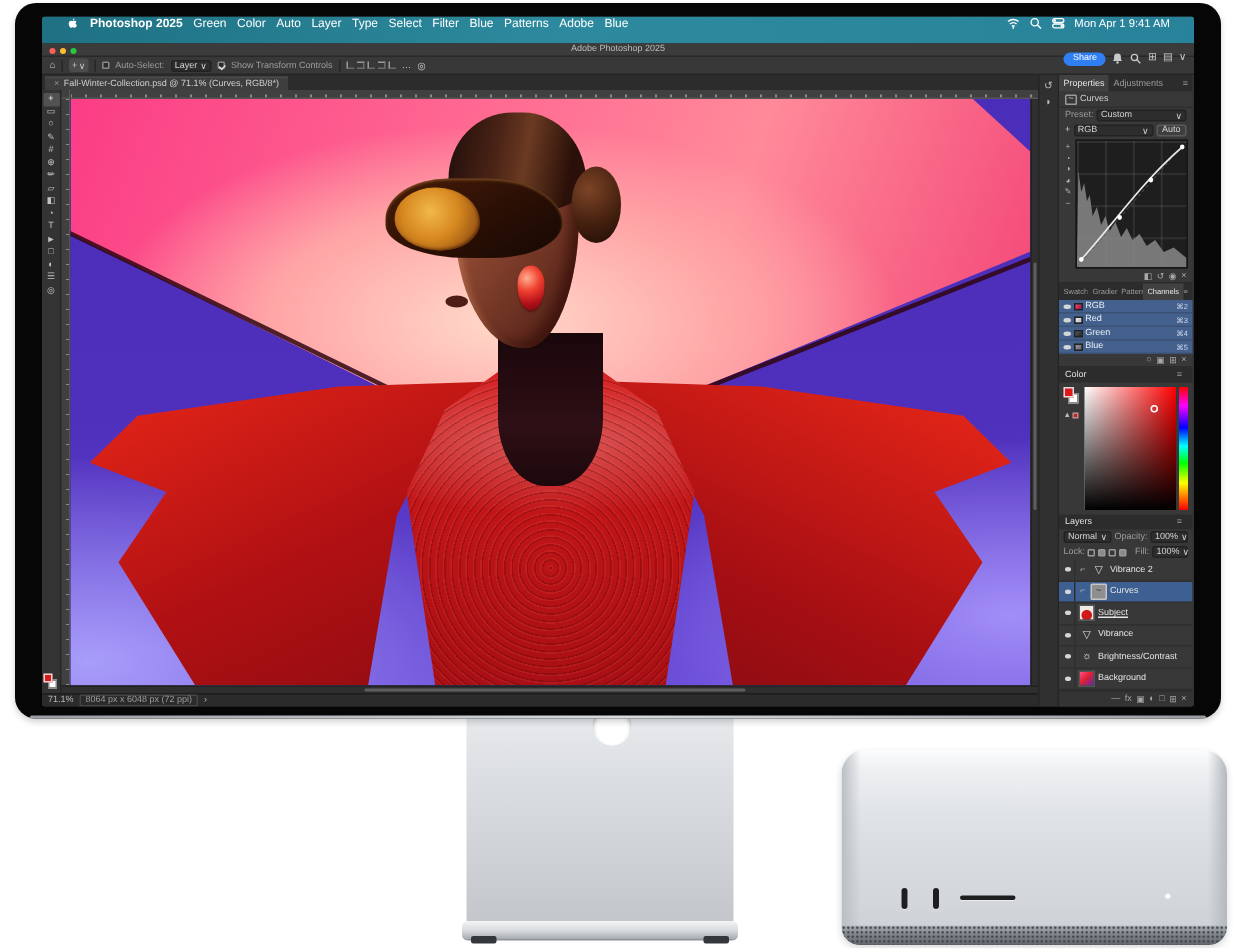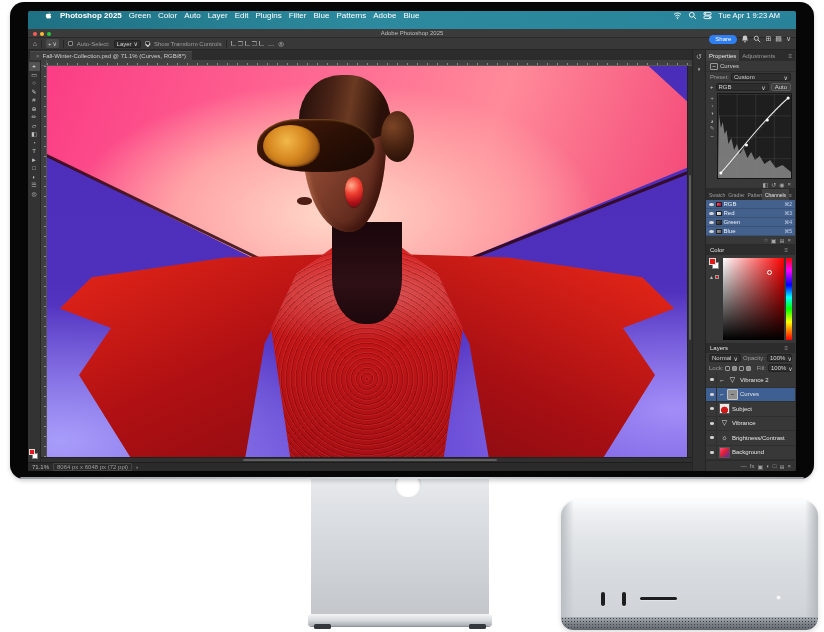--- a/index.html
+++ b/index.html
@@ -255,43 +255,43 @@
 
       <div class="menubar">
         <svg class="mb-ico" viewBox="0 0 9 9">
           <path fill="#fff" d="M6.4 4.7c0-.9.7-1.3.7-1.3s-.4-.6-1.2-.6c-.5 0-.9.3-1.2.3-.3 0-.7-.3-1.2-.3-.9 0-1.7.8-1.7 2 0 1.3.9 2.7 1.6 2.7.4 0 .6-.3 1.2-.3s.8.3 1.2.3c.7 0 1.4-1.2 1.5-1.8-.6-.2-.9-.6-.9-1zM5.3 2.3c.3-.4.3-.9.3-.9s-.5.1-.8.4c-.3.3-.3.9-.3.9s.5 0 .8-.4z"></path>
         </svg>
         <span class="mi b">Photoshop 2025</span>
         <span class="mi">Green</span>
         <span class="mi">Color</span>
         <span class="mi">Auto</span>
         <span class="mi">Layer</span>
-        <span class="mi">Edit</span>
-        <span class="mi">Plugins</span>
+        <span class="mi">Type</span>
+        <span class="mi">Select</span>
         <span class="mi">Filter</span>
         <span class="mi">Blue</span>
         <span class="mi">Patterns</span>
         <span class="mi">Adobe</span>
         <span class="mi">Blue</span>
         <span class="mb-right">
           <svg class="mb-ico" viewBox="0 0 9 9" fill="none" stroke="#fff" stroke-width="0.9">
             <path d="M1 3.4a5 5 0 0 1 7 0M2.3 5a3.2 3.2 0 0 1 4.4 0M3.6 6.6a1.3 1.3 0 0 1 1.8 0"></path>
             <circle cx="4.5" cy="7.6" r="0.6" fill="#fff" stroke="none"></circle>
           </svg>
           <svg class="mb-ico" viewBox="0 0 9 9" fill="none" stroke="#fff" stroke-width="0.9">
             <circle cx="3.8" cy="3.8" r="2.4"></circle>
               <path d="M5.6 5.6 8 8"></path>
           </svg>
           <svg class="mb-ico" viewBox="0 0 9 9" fill="none" stroke="#fff" stroke-width="0.9">
             <rect x="0.8" y="1.4" width="7.4" height="2.6" rx="1.3"></rect>
               <circle cx="2.2" cy="2.7" r="0.8" fill="#fff" stroke="none"></circle>
             <rect x="0.8" y="5" width="7.4" height="2.6" rx="1.3"></rect>
               <circle cx="6.8" cy="6.3" r="0.8" fill="#fff" stroke="none"></circle>
           </svg>
-          <span class="clock">Tue Apr 1  9:23 AM</span>
+          <span class="clock">Mon Apr 1  9:41 AM</span>
         </span>
       </div>
 
       <div class="ps">
         <div class="share-cluster">
           <button class="share-btn">Share</button>
           <svg class="sc-ico" viewBox="0 0 8 8" fill="currentColor">
             <path d="M4 .6a2.3 2.3 0 0 0-2.3 2.3v1.6L1 5.6h6l-.7-1.1V2.9A2.3 2.3 0 0 0 4 .6z"></path>
               <circle cx="4" cy="6.7" r="0.8"></circle>
           </svg>

